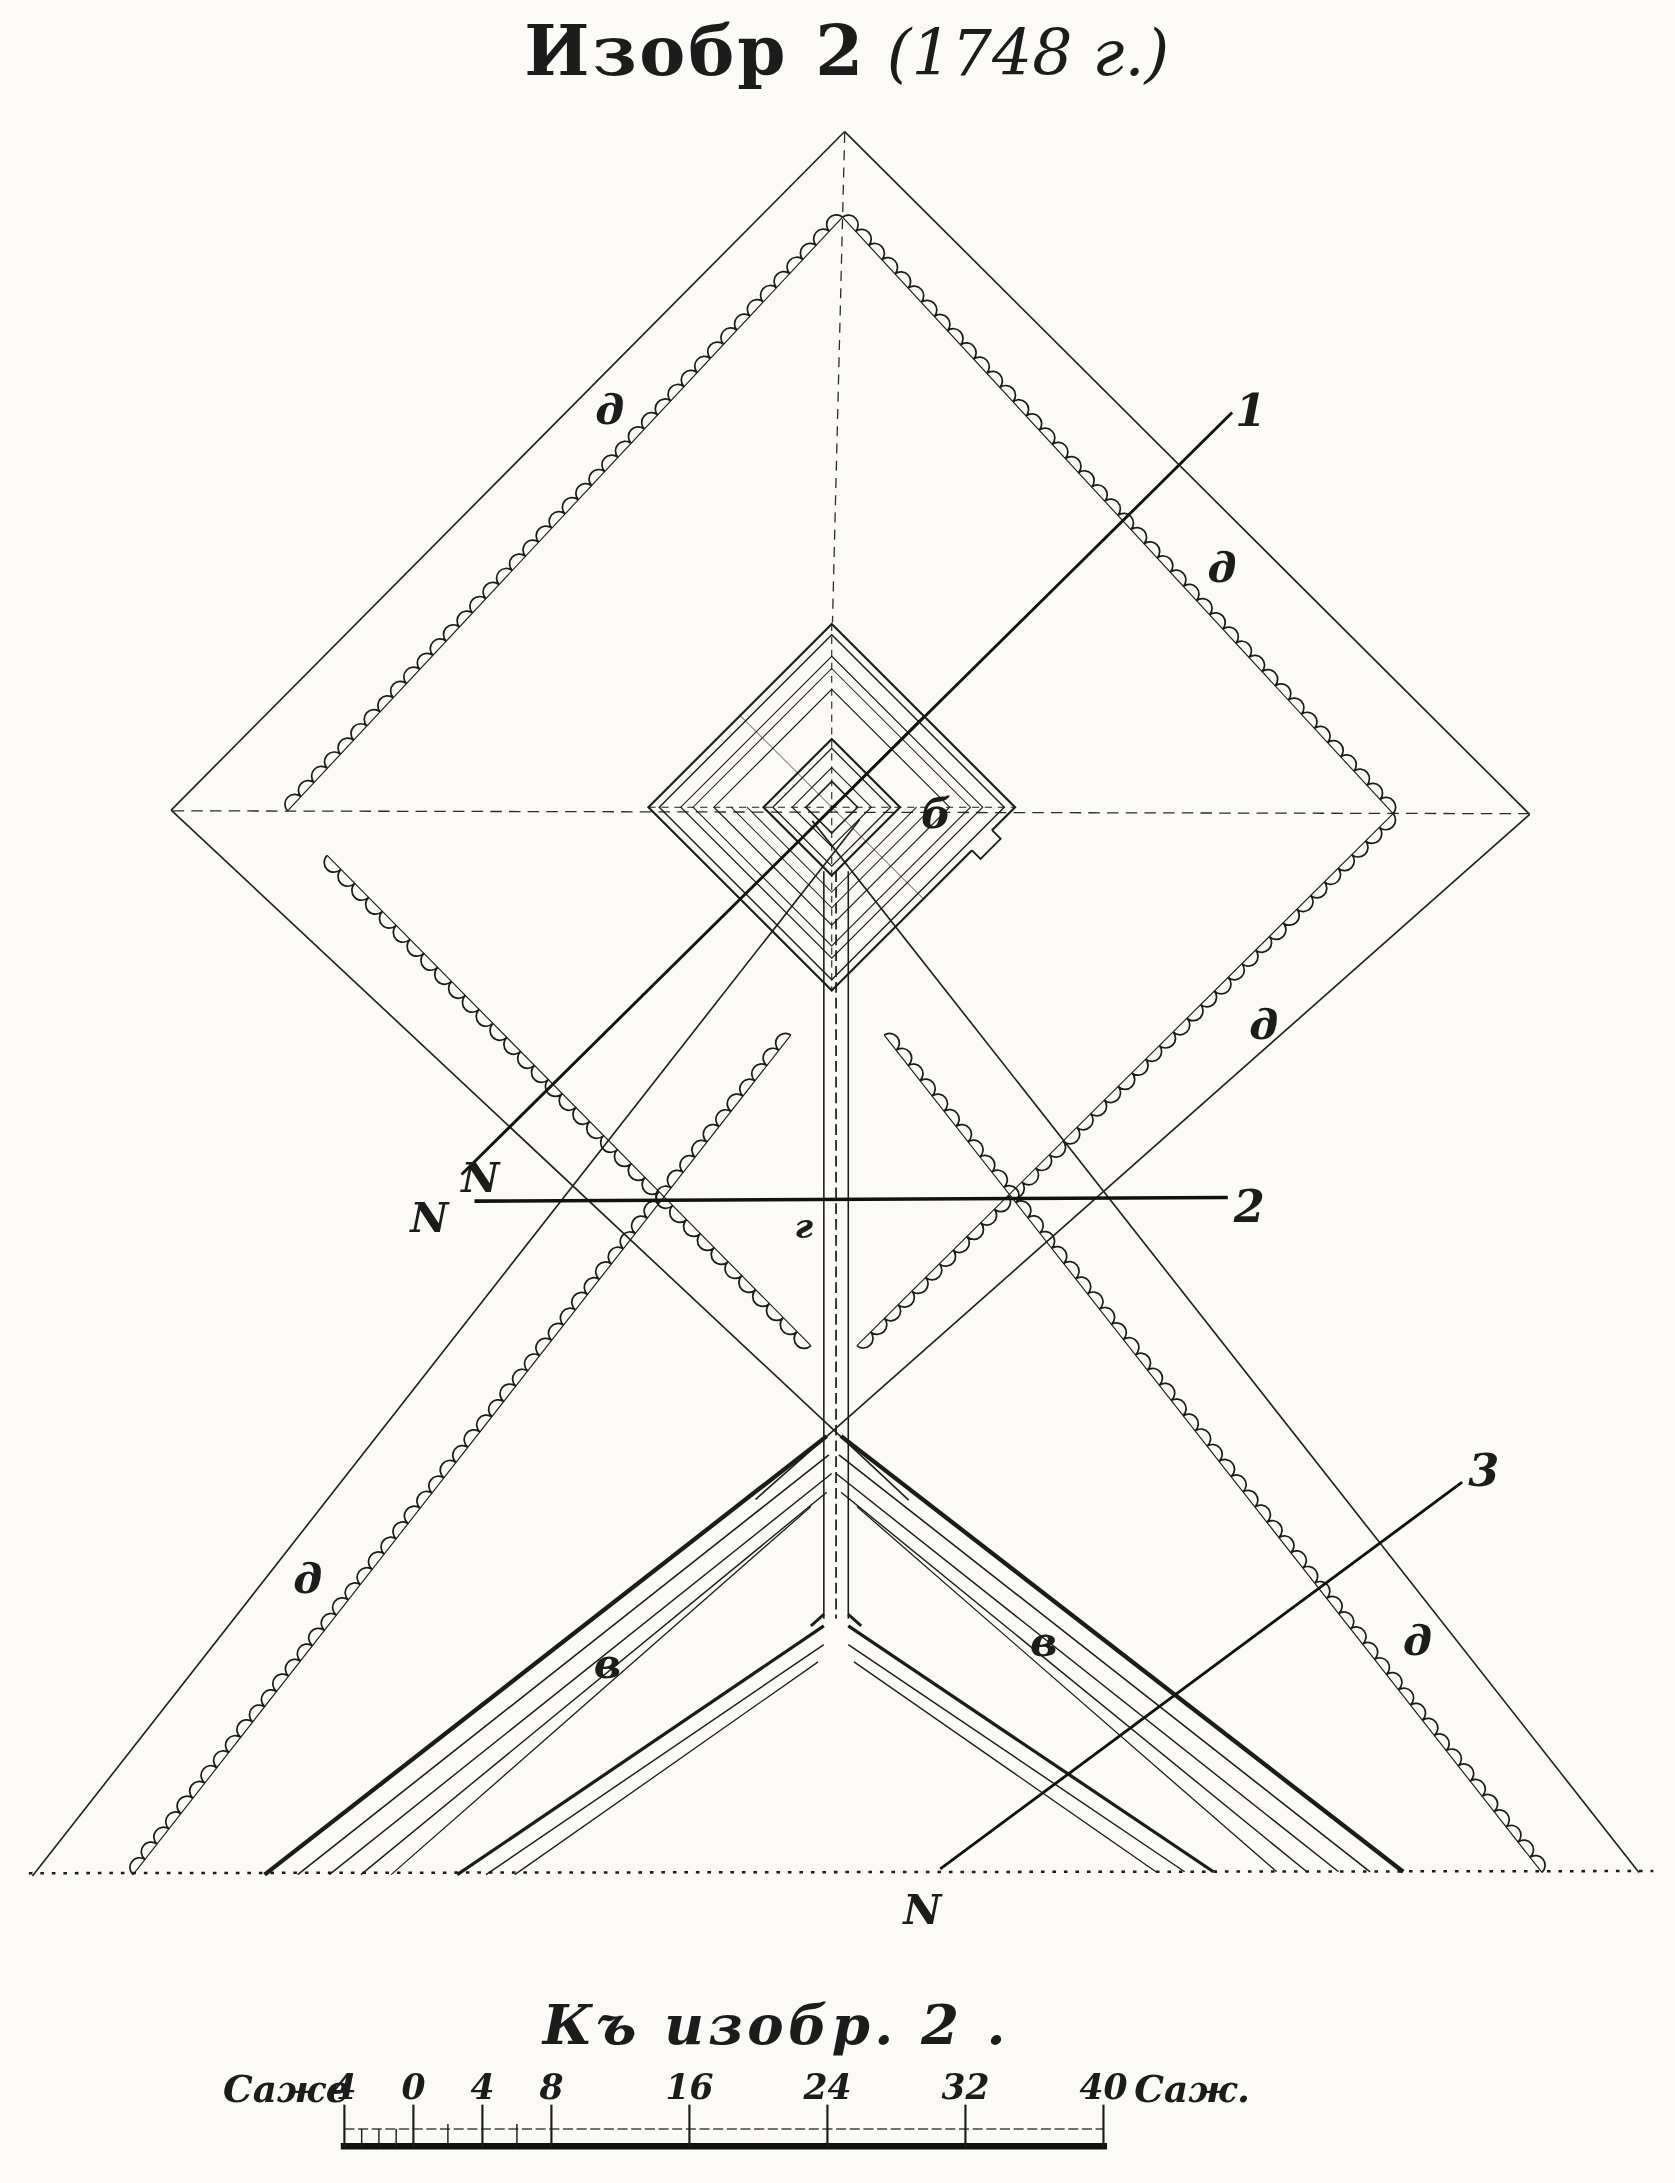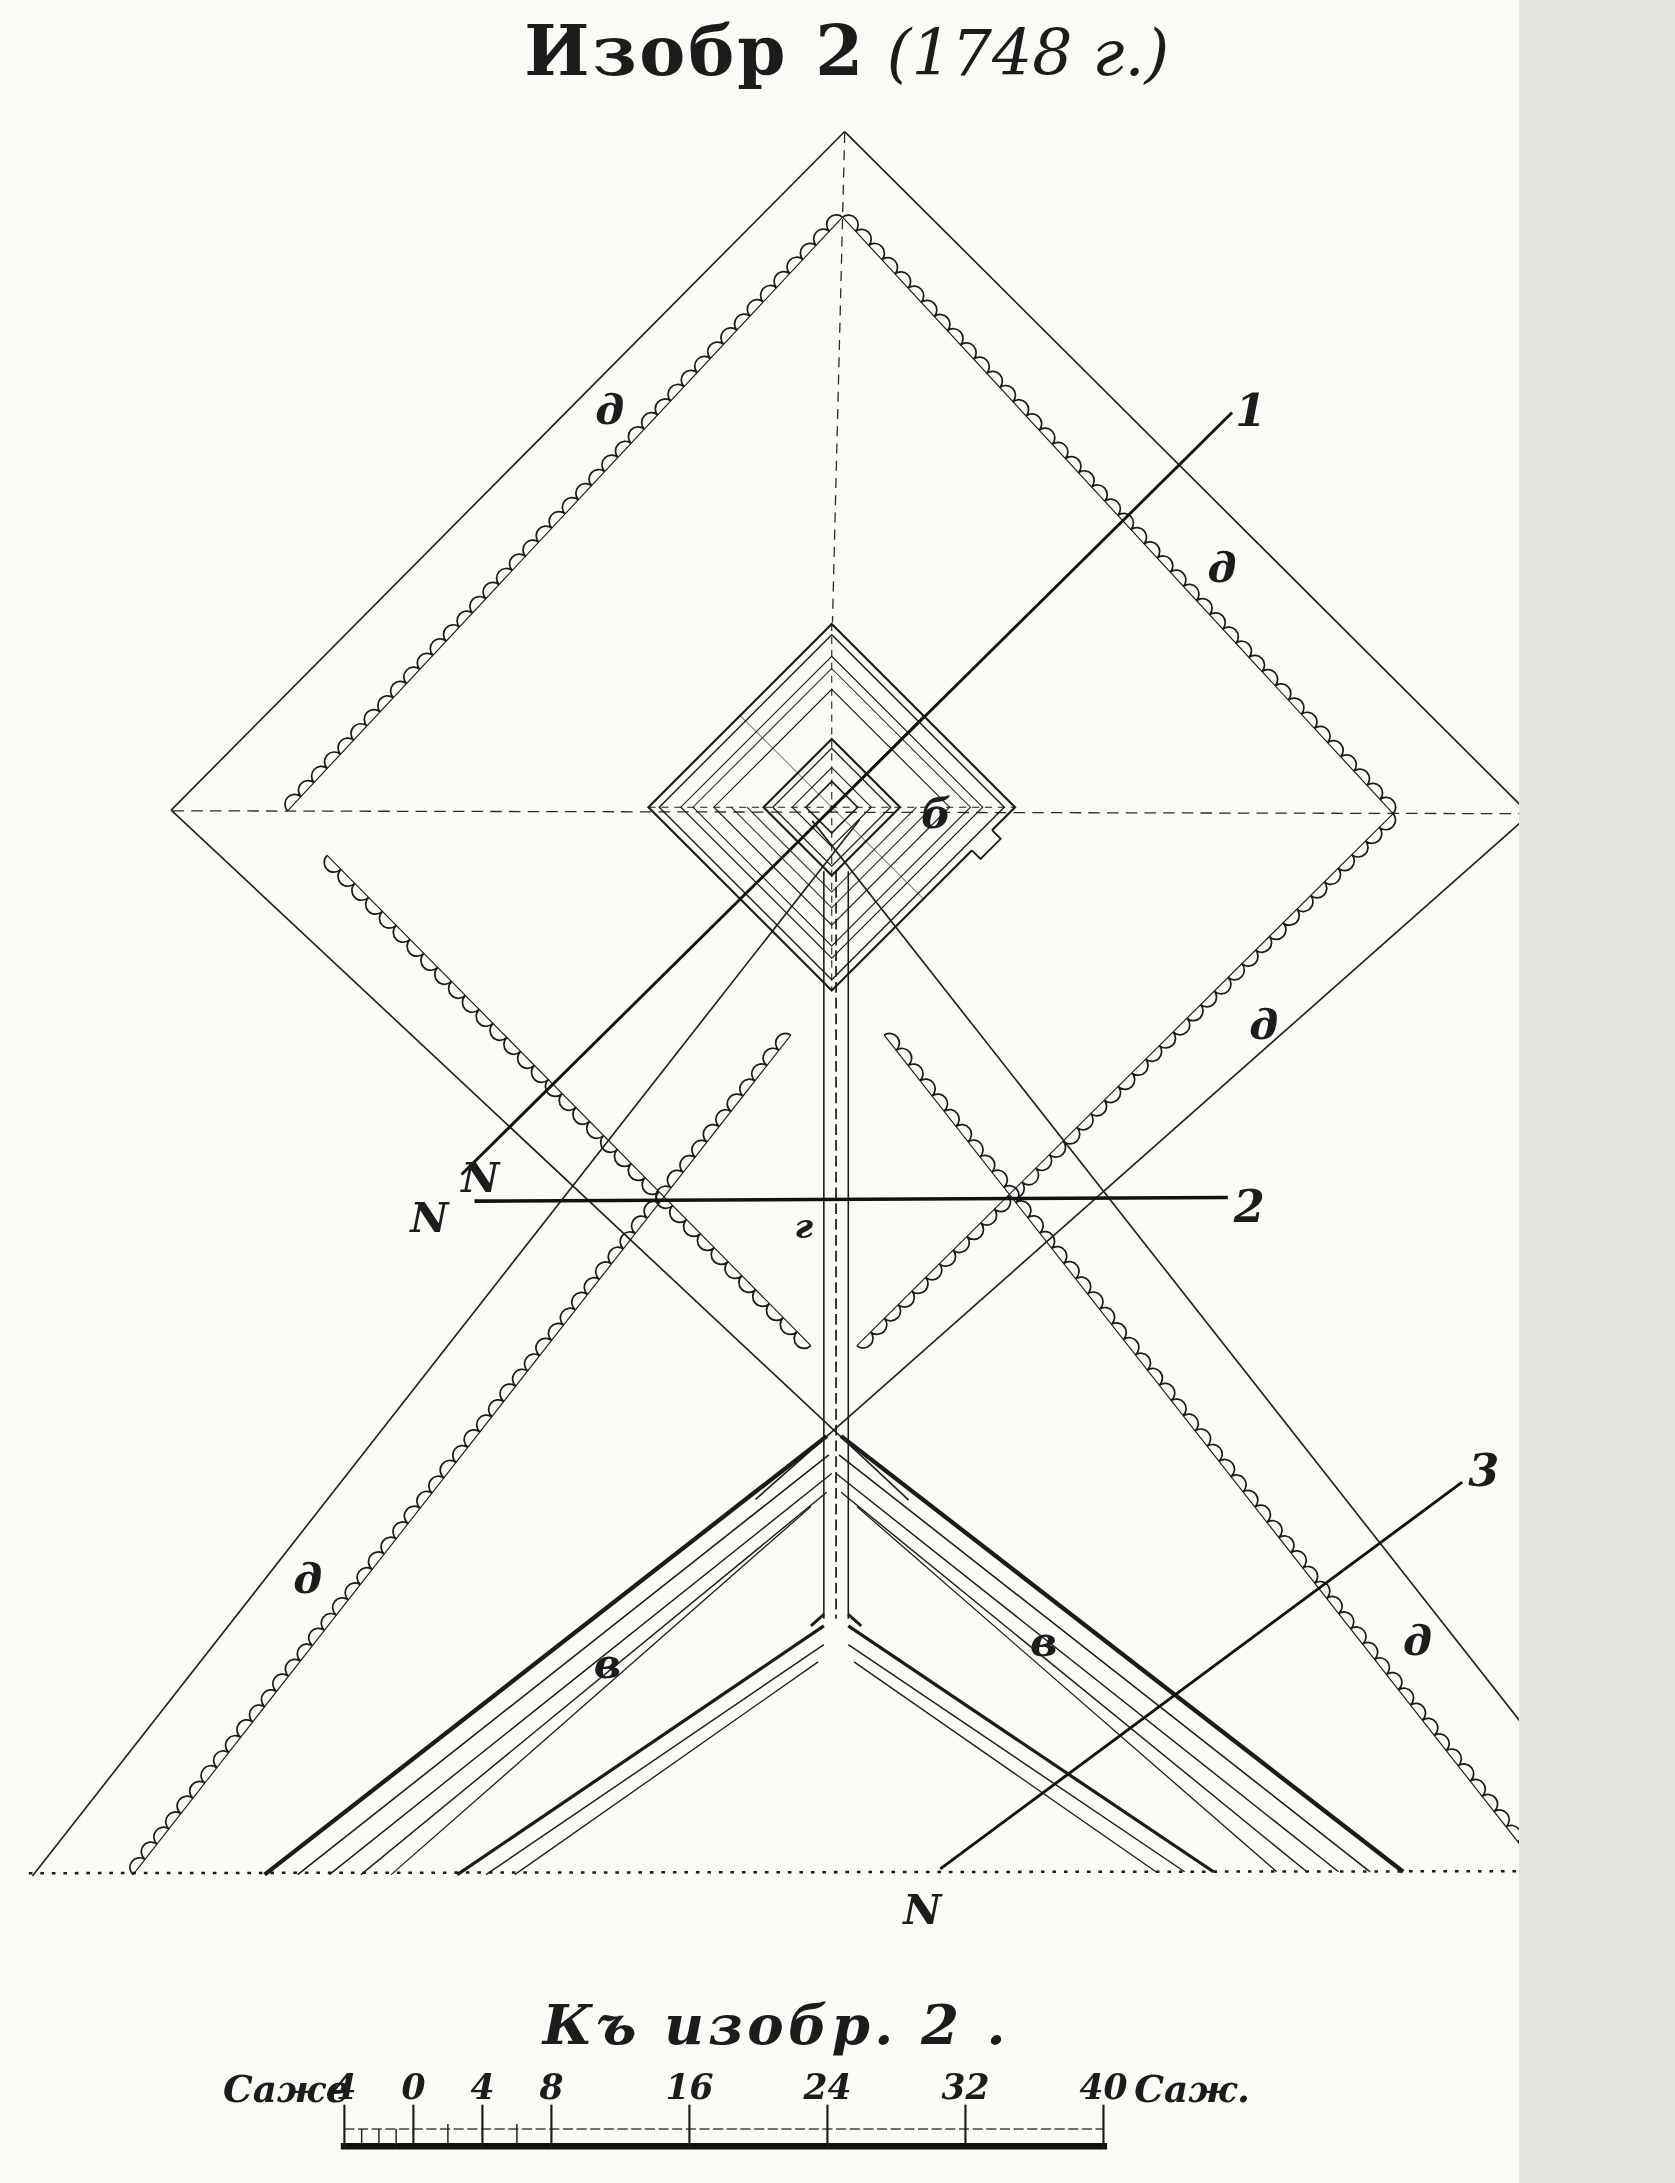--- a/index.html
+++ b/index.html
@@ -1,16 +1,16 @@
 <!DOCTYPE html>
 <html style="font-size:11.5px"><head>
 <meta charset="utf-8">
 <style>
   html,body{margin:0;padding:0;background:#e8e6e0;}
-  .sheet{width:1519px;height:2183px;background:#fbfaf6;position:relative;overflow:hidden;}
+  .sheet{width:1675px;height:2183px;background:#fbfaf6;position:relative;overflow:hidden;}
   svg{display:block;}
   text{fill:#1c1c1c;}
   .t-main{font:bold 96px "DejaVu Serif", serif;letter-spacing:4px;}
   .t-year{font:italic 88px "DejaVu Serif", serif;}
   .lbl{font:italic bold 58px "DejaVu Serif", serif;}
   .lbl-sm{font:italic bold 46px "DejaVu Serif", serif;}
   .lbl-num{font:italic bold 62px "DejaVu Serif", serif;}
   .caption{font:italic bold 76px "DejaVu Serif", serif;letter-spacing:6px;}
   .scale-num{font:italic bold 48px "DejaVu Serif", serif;}
   .scale-unit{font:italic bold 52px "DejaVu Serif", serif;}

